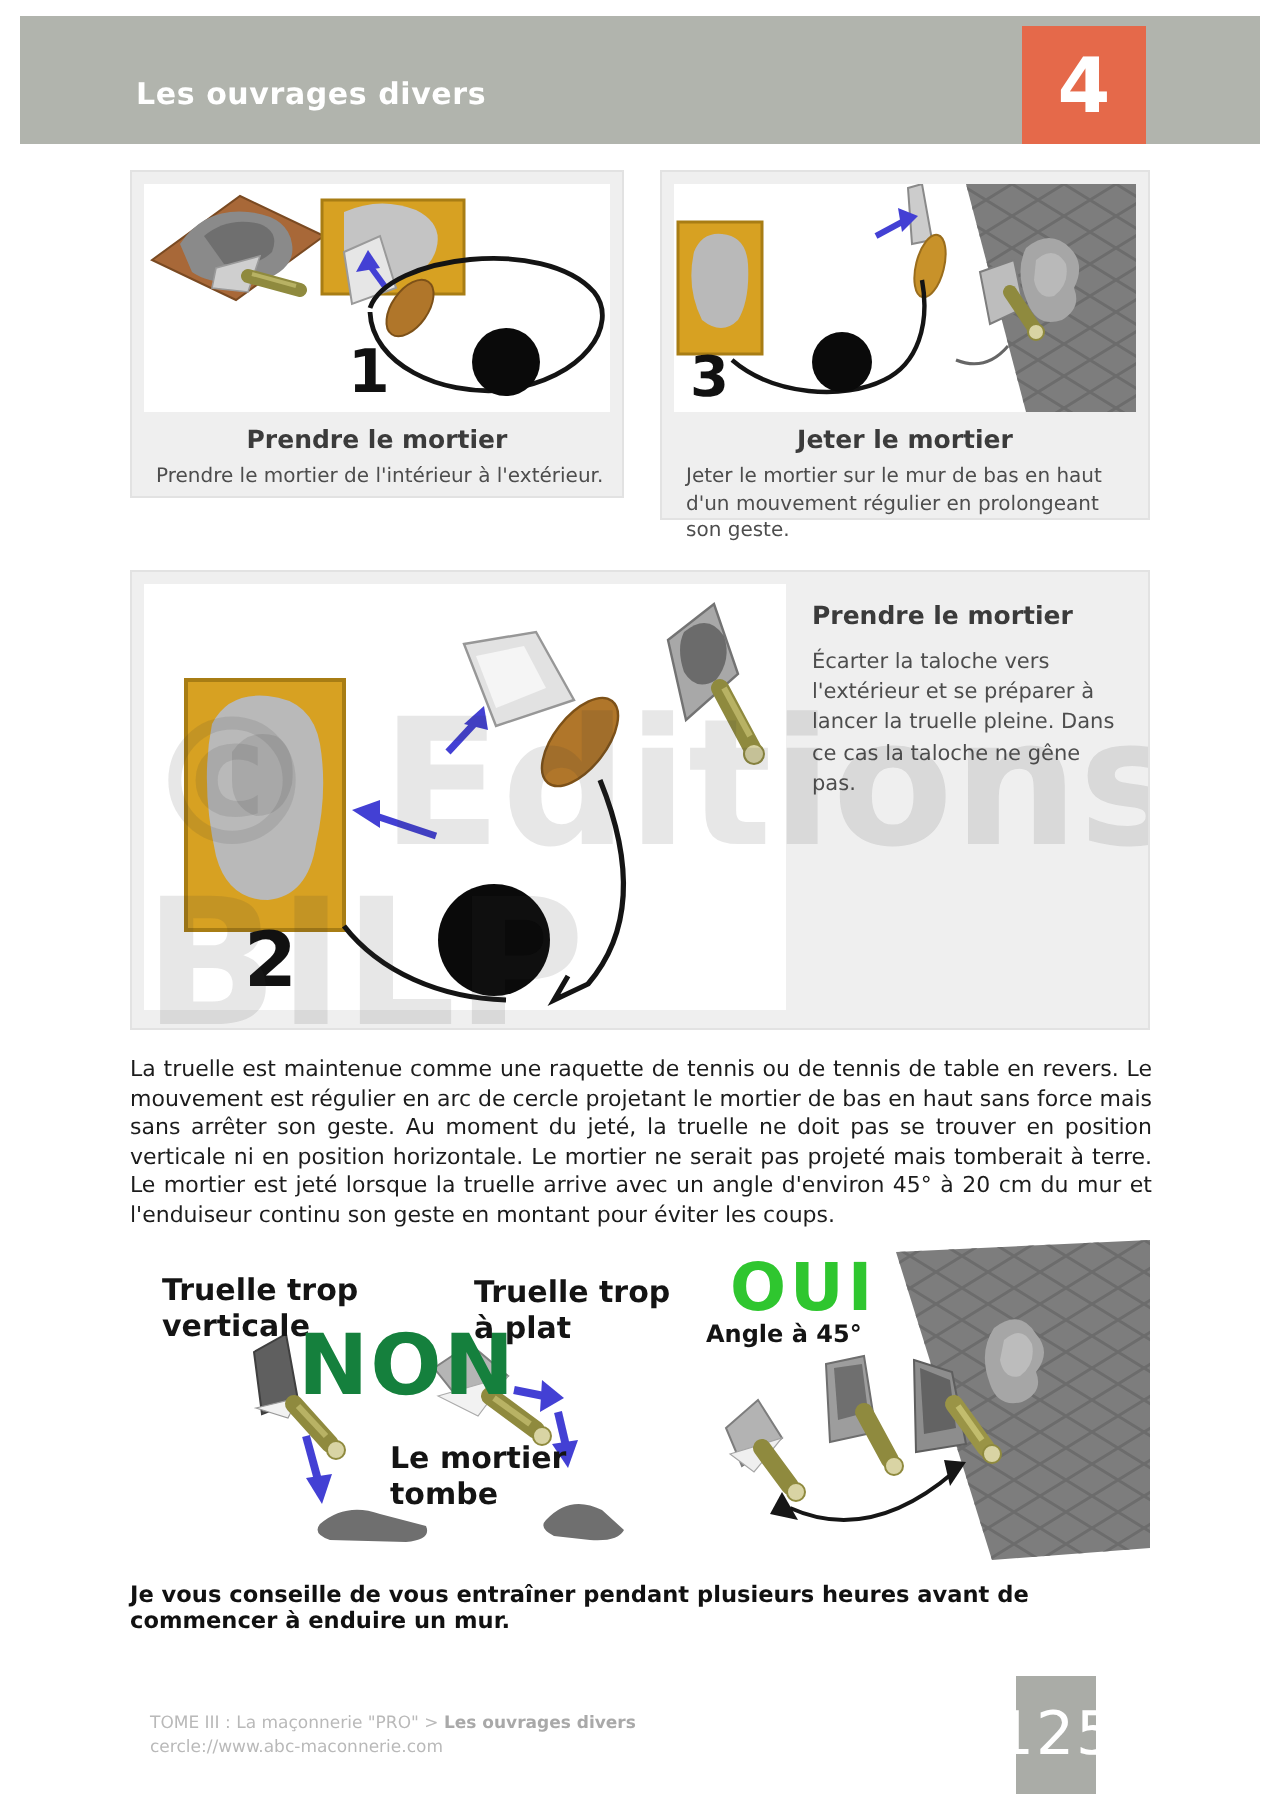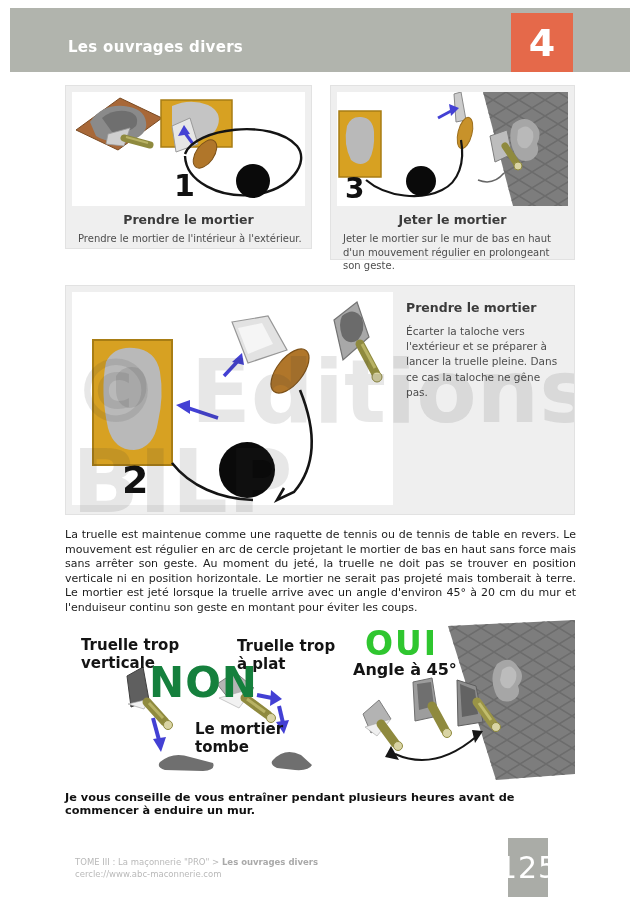--- a/index.html
+++ b/index.html
@@ -36,21 +36,21 @@
         color:#1c1c1c;text-align:justify;}
   
   #techfig{position:absolute;left:65px;top:620px;width:510px;height:172px;}
   #techfig svg{position:absolute;left:0;top:0;}
   .figlabel{position:absolute;font-weight:bold;color:#141414;font-size:15px;line-height:1.2;}
   #lbl-vertical{left:16px;top:16px;width:118px;}
   #lbl-non{left:84px;top:38px;font-size:42px;color:#15803d;letter-spacing:1px;}
   #lbl-flat{left:172px;top:17px;width:108px;text-align:left;}
   #lbl-falls{left:114px;top:100px;width:110px;margin-left:16px;}
   #lbl-oui{left:300px;top:4px;font-size:33px;color:#2fc62f;letter-spacing:2px;}
-  #lbl-angle{left:288px;top:40px;font-size:16px;}
+  #lbl-angle{left:288px;top:40px;font-size:12px;}
   
   #advice{position:absolute;left:65px;top:791px;width:511px;margin:0;font-size:11.3px;font-weight:bold;color:#111111;}
   
   #foot-left{position:absolute;left:75px;top:856px;font-size:8.5px;color:#b9b9b9;line-height:1.45;}
   #foot-left .b{font-weight:bold;color:#a9a9a9;}
   #pagebox{position:absolute;left:508px;top:838px;width:40px;height:59px;background:#aaaca7;
            display:flex;align-items:center;justify-content:center;}
   #pagebox span{color:#ffffff;font-size:30px;letter-spacing:1px;}
   .stepnum{font-family:"DejaVu Sans","Liberation Sans",sans-serif;font-weight:bold;fill:#111111;}
 </style>

